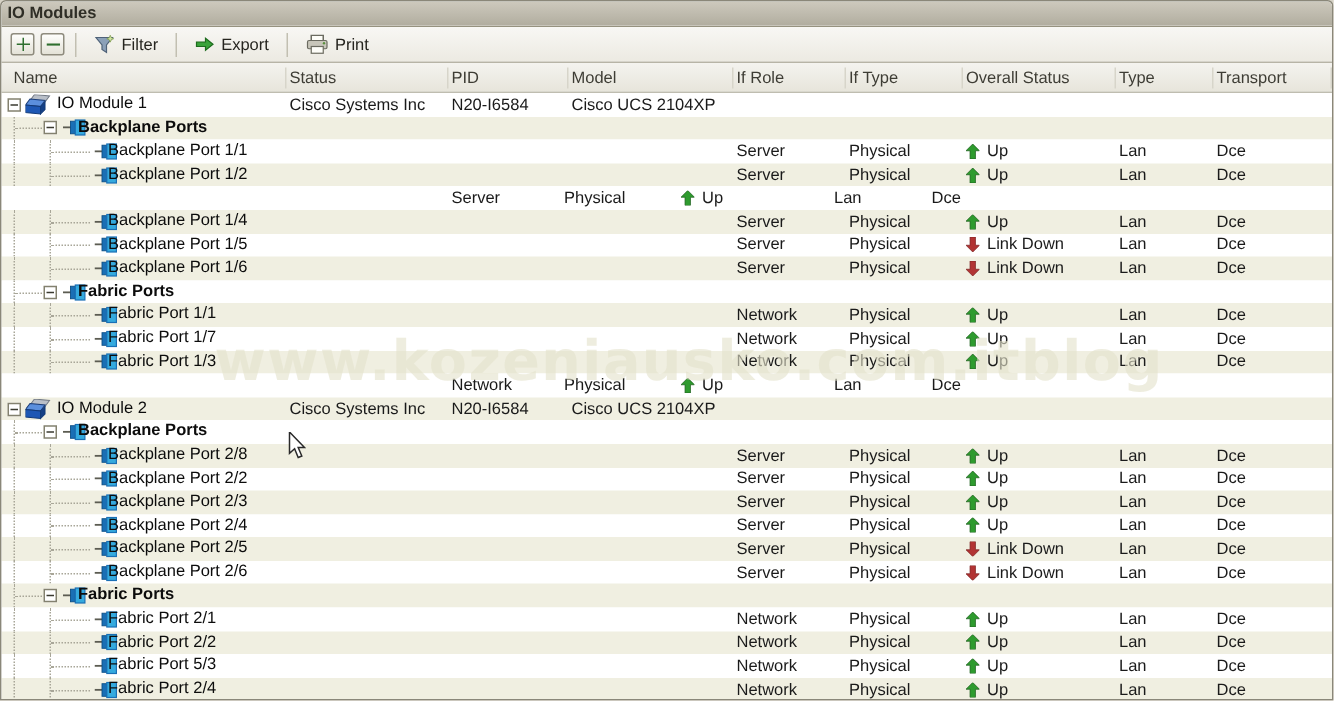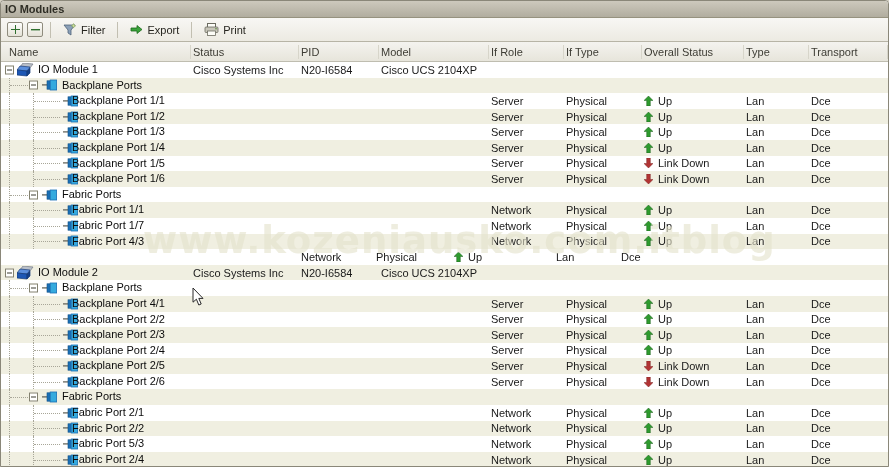--- a/index.html
+++ b/index.html
@@ -50,21 +50,21 @@
   .c4{width:75px;}
   .c5{width:78px;}
   .c6{width:102px;}
   .c7{width:65px;}
   .c8{flex:1;}
   .row{display:flex;height:15.6px;align-items:center;background:#fff;}
   .row.zebra{background:#f0efe1;}
   .row .c0{position:relative;height:100%;padding-left:12px;}
   .name-label{position:absolute;top:0;height:100%;line-height:15.6px;white-space:nowrap;color:#0c0c0c;}
   .level-0 .name-label{left:37px;}
-  .level-1 .name-label{left:61px;}
+  .level-1 .name-label{left:51px;font-weight:bold;}
   .level-2 .name-label{left:71px;}
   
   .vg{position:absolute;top:0;bottom:0;width:0;border-left:1px dotted #a8a698;display:none;}
   .vg1{left:8px;}.vg2{left:32px;}
   .hstub{position:absolute;top:50%;height:0;border-top:1px dotted #a8a698;display:none;}
   .level-1 .vg1{display:block;}
   .level-2 .vg1,.level-2 .vg2{display:block;}
   .level-1 .hstub{display:block;left:9px;width:18px;}
   .level-2 .hstub{display:block;left:33px;width:26px;}
   
@@ -275,34 +275,20 @@
                 <path d="M4.5 0 L9 4.5 H6.3 V10 H2.7 V4.5 H0 Z" fill="currentColor" stroke="#1d5f1d" stroke-width="0.5"></path>
               </svg>
       </span>
 
       <span class="status-text">Up</span>
     </div>
     <div class="cell c7">Lan</div>
     <div class="cell c8">Dce</div>
   </div>
         <div class="row level-2 icon-port">
-    <div class="cell c0">
-      <span class="vg vg1"></span>
-      <span class="vg vg2"></span>
-      <span class="hstub"></span>
-
-      <span class="node-icon port-icon">
-        <svg width="16" height="12" viewBox="0 0 16 12">
-          <rect x="0" y="5.3" width="6" height="1.2" fill="#5c5c52"></rect>
-          <rect x="5" y="1.8" width="3.2" height="8.4" fill="#1a6fb5" stroke="#0e4f85" stroke-width="0.6"></rect>
-          <rect x="8.2" y="1" width="6.4" height="10" fill="#35aade" stroke="#1a6fb5" stroke-width="0.8"></rect>
-        </svg>
-      </span>
-      <span class="name-label">Backplane Port 1/3</span>
-    </div>
     <div class="cell c1"></div>
     <div class="cell c2"></div>
     <div class="cell c3"></div>
     <div class="cell c4">Server</div>
     <div class="cell c5">Physical</div>
     <div class="cell c6">
       <span class="arrow up show" style="color: rgb(46, 155, 46);">
         <svg width="9" height="10" viewBox="0 0 9 10">
                 <path d="M4.5 0 L9 4.5 H6.3 V10 H2.7 V4.5 H0 Z" fill="currentColor" stroke="#1d5f1d" stroke-width="0.5"></path>
               </svg>
@@ -507,21 +493,21 @@
       <span class="vg vg2"></span>
       <span class="hstub"></span>
 
       <span class="node-icon port-icon">
         <svg width="16" height="12" viewBox="0 0 16 12">
           <rect x="0" y="5.3" width="6" height="1.2" fill="#5c5c52"></rect>
           <rect x="5" y="1.8" width="3.2" height="8.4" fill="#1a6fb5" stroke="#0e4f85" stroke-width="0.6"></rect>
           <rect x="8.2" y="1" width="6.4" height="10" fill="#35aade" stroke="#1a6fb5" stroke-width="0.8"></rect>
         </svg>
       </span>
-      <span class="name-label">Fabric Port 4/3</span>
+      <span class="name-label">Fabric Port 1/3</span>
     </div>
     <div class="cell c1"></div>
     <div class="cell c2"></div>
     <div class="cell c3"></div>
     <div class="cell c4">Network</div>
     <div class="cell c5">Physical</div>
     <div class="cell c6">
       <span class="arrow up show" style="color: rgb(46, 155, 46);">
         <svg width="9" height="10" viewBox="0 0 9 10">
                 <path d="M4.5 0 L9 4.5 H6.3 V10 H2.7 V4.5 H0 Z" fill="currentColor" stroke="#1d5f1d" stroke-width="0.5"></path>
@@ -612,21 +598,21 @@
       <span class="vg vg2"></span>
       <span class="hstub"></span>
 
       <span class="node-icon port-icon">
         <svg width="16" height="12" viewBox="0 0 16 12">
           <rect x="0" y="5.3" width="6" height="1.2" fill="#5c5c52"></rect>
           <rect x="5" y="1.8" width="3.2" height="8.4" fill="#1a6fb5" stroke="#0e4f85" stroke-width="0.6"></rect>
           <rect x="8.2" y="1" width="6.4" height="10" fill="#35aade" stroke="#1a6fb5" stroke-width="0.8"></rect>
         </svg>
       </span>
-      <span class="name-label">Backplane Port 4/1</span>
+      <span class="name-label">Backplane Port 2/8</span>
     </div>
     <div class="cell c1"></div>
     <div class="cell c2"></div>
     <div class="cell c3"></div>
     <div class="cell c4">Server</div>
     <div class="cell c5">Physical</div>
     <div class="cell c6">
       <span class="arrow up show" style="color: rgb(46, 155, 46);">
         <svg width="9" height="10" viewBox="0 0 9 10">
                 <path d="M4.5 0 L9 4.5 H6.3 V10 H2.7 V4.5 H0 Z" fill="currentColor" stroke="#1d5f1d" stroke-width="0.5"></path>

